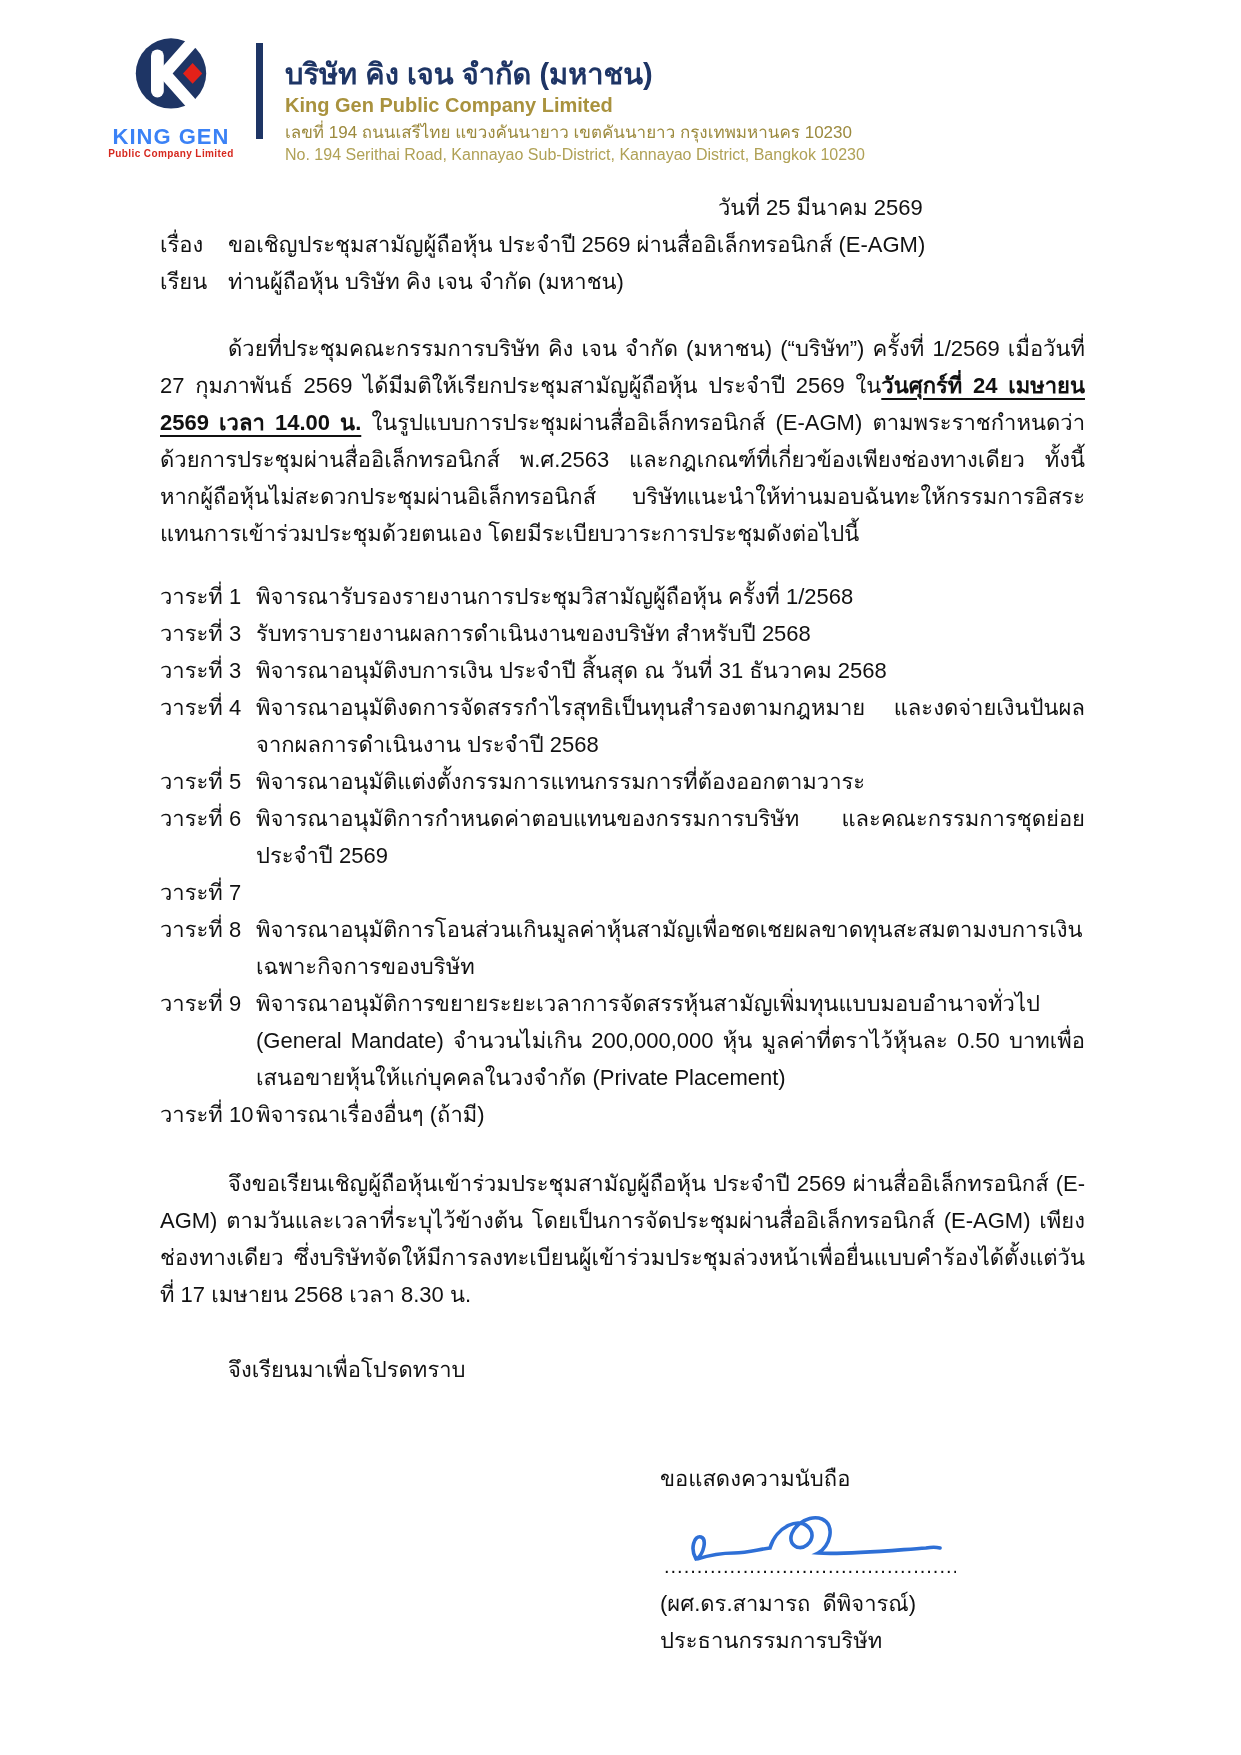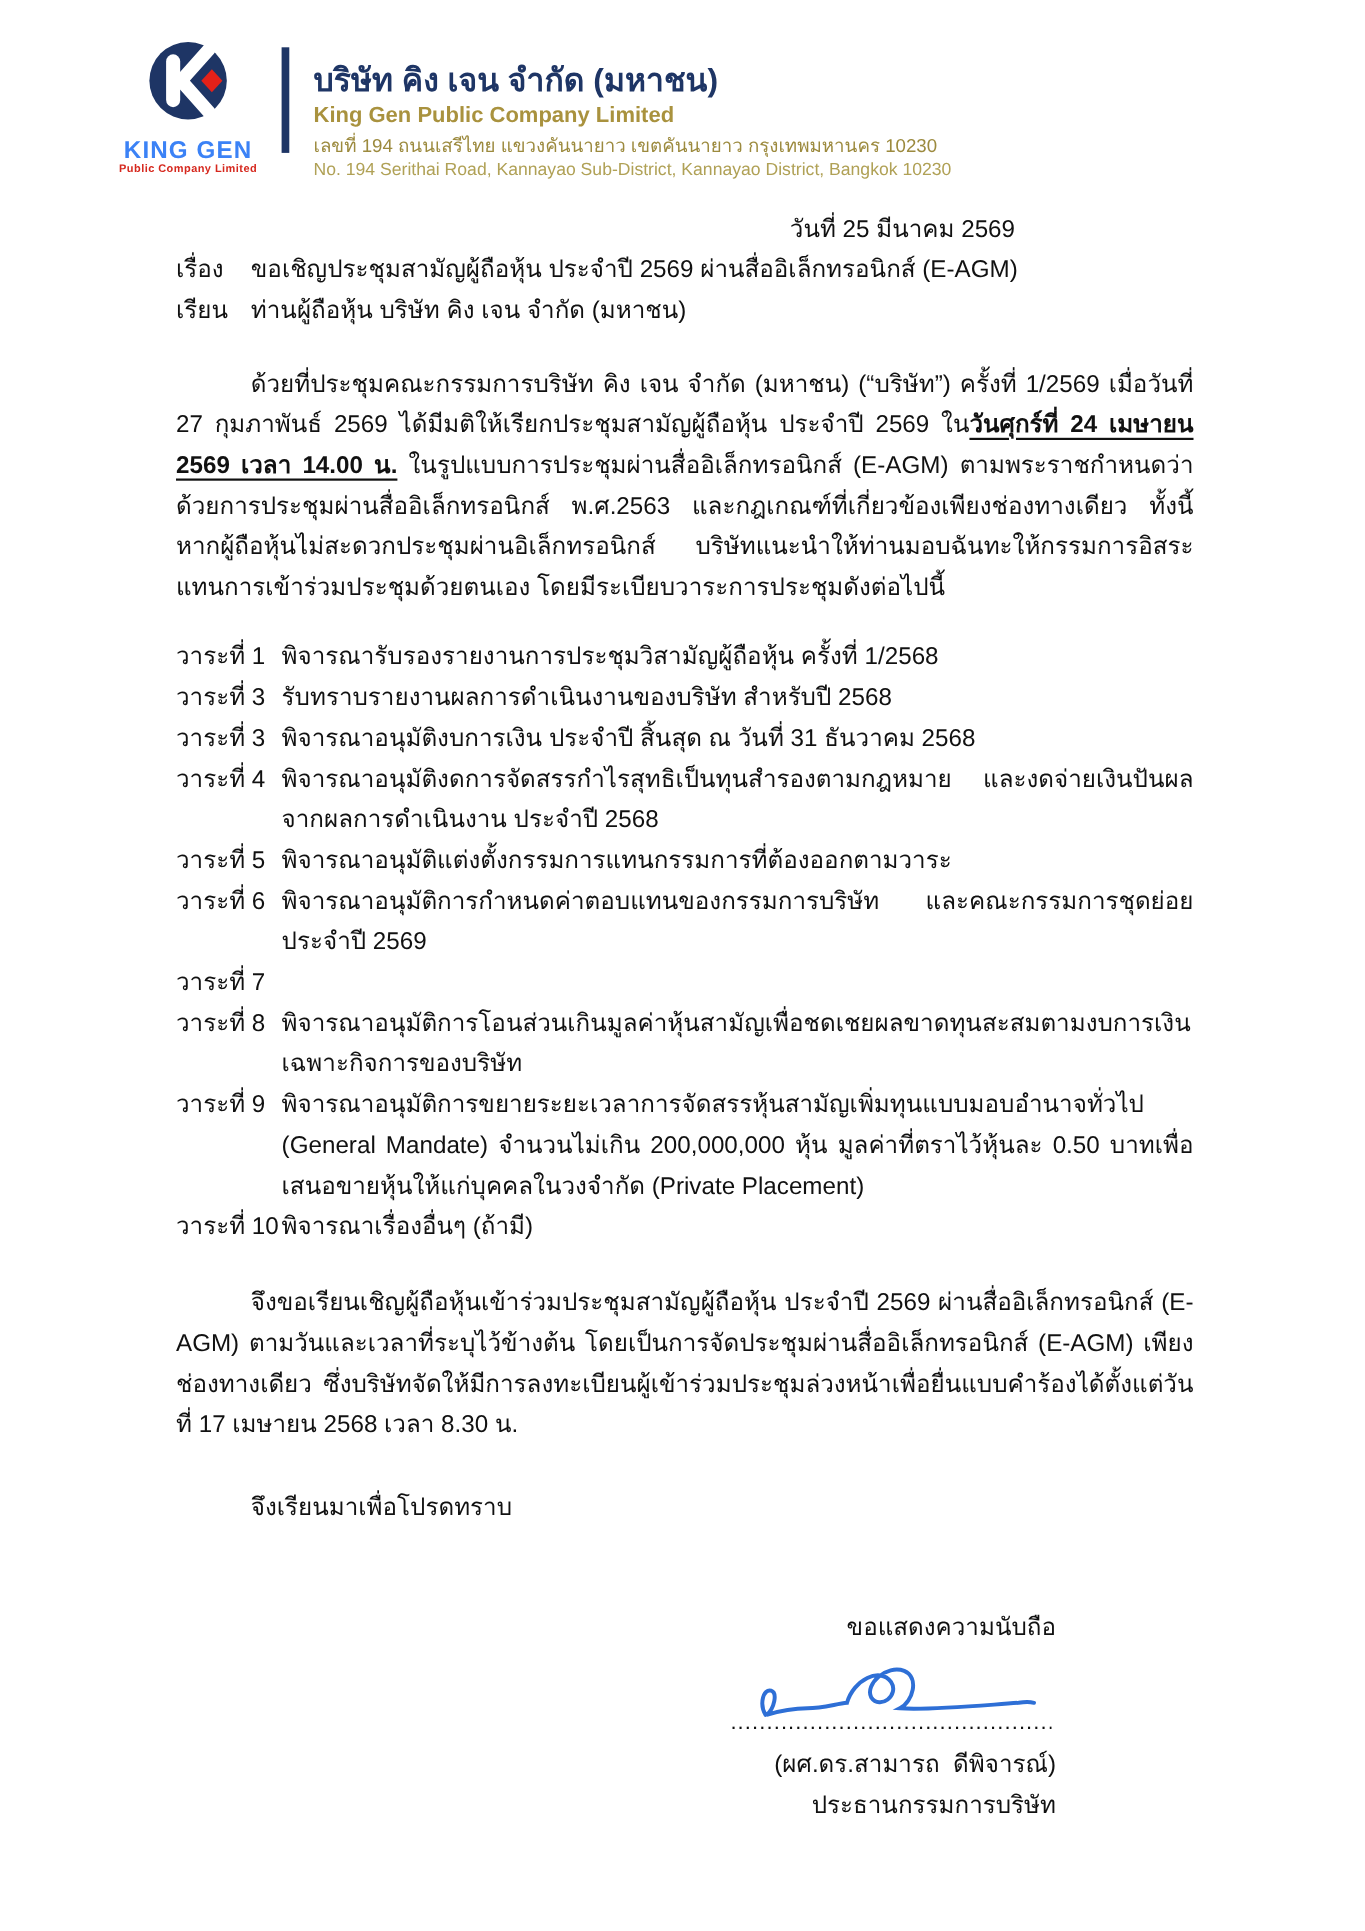--- a/index.html
+++ b/index.html
@@ -47,21 +47,21 @@
   }
 
   
   .agenda { margin-top: 26px; }
   .agenda-row { display: flex; }
   .agenda-label { width: 96px; flex-shrink: 0; }
   .agenda-text { flex: 1; text-align: justify; }
 
   
   .closing { margin-top: 38px; padding-left: 68px; }
-  .sig-block { margin-top: 72px; margin-left: 500px; width: 300px; text-align: right; }
+  .sig-block { margin-top: 72px; margin-left: 500px; width: 300px; text-align: left; }
   .sig-image { display: block; margin: 6px auto -14px auto; }
   .dotted-line {
     width: 292px; margin: 0 auto;
     overflow: hidden; white-space: nowrap;
     font-size: 20px; line-height: 22px; letter-spacing: 1px;
   }
   .signer-name { margin-top: 8px; white-space: pre-wrap; }
   .signer-title { }
 </style>
 </head>

